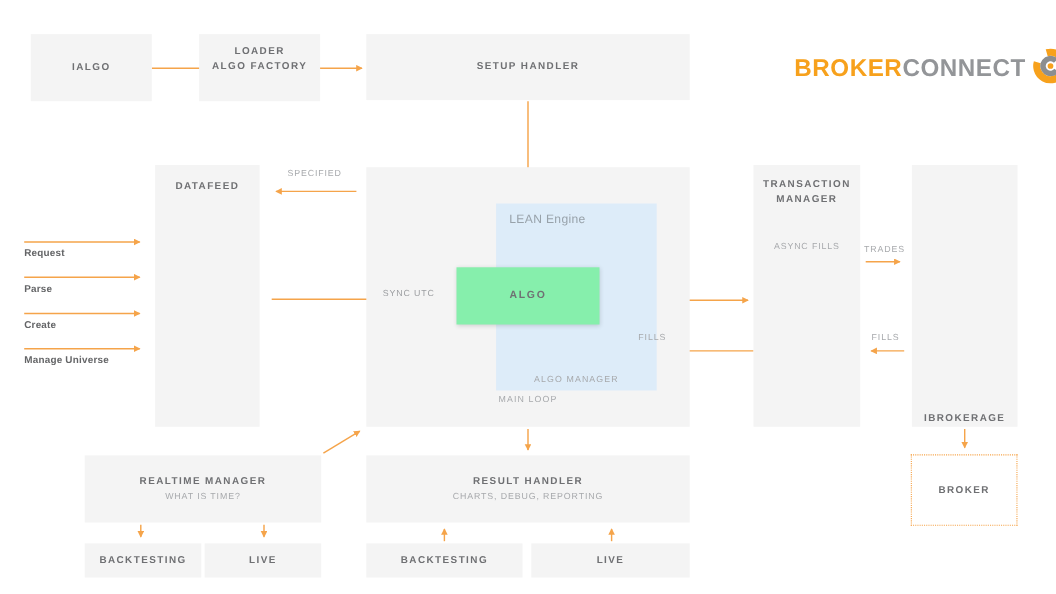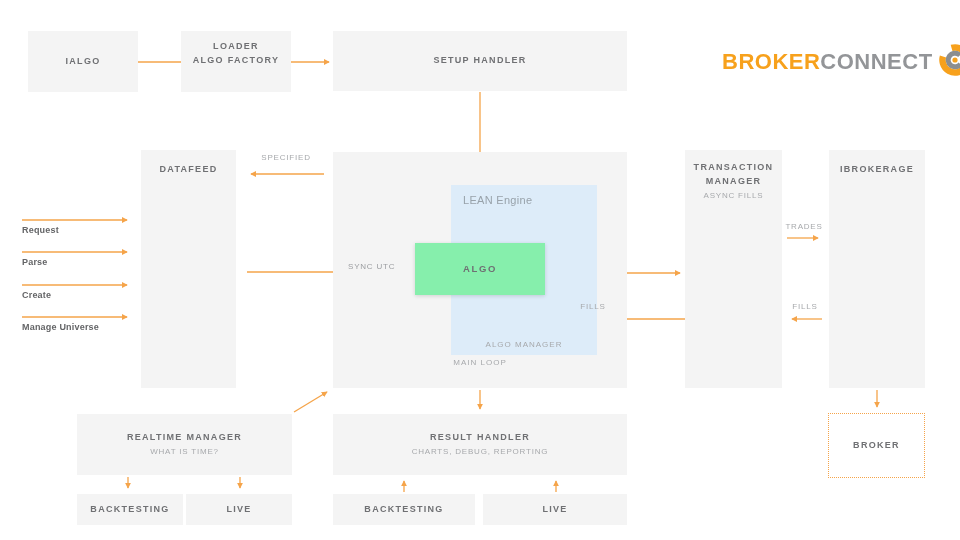--- a/index.html
+++ b/index.html
@@ -46,22 +46,22 @@
   }
   #algo-box{
     position:absolute;left:415px;top:243px;width:130px;height:52px;background:#86efac;
     box-shadow:0 1px 4px rgba(0,0,0,0.15);display:flex;align-items:center;justify-content:center;
   }
   #algo-box .title{letter-spacing:1.6px;font-size:9.5px;}
   #main-loop{
     position:absolute;left:333px;width:294px;top:358px;text-align:center;
     font-size:8px;color:var(--sub-text);letter-spacing:1px;
   }
-  #transaction-manager{left:685px;top:150px;width:97px;height:238px;justify-content:flex-start;padding:11px 4px 0;}
-  #ibrokerage{left:829px;top:150px;width:96px;height:238px;justify-content:flex-start;padding-top:13px;}
+  #transaction-manager{left:685px;top:150px;width:97px;height:238px;justify-content:flex-start;padding:11px 4px 0;gap:28px;}
+  #ibrokerage{left:829px;top:150px;width:96px;height:238px;justify-content:flex-end;padding-top:13px;}
   
   #realtime-manager{left:77px;top:414px;width:215px;height:61px;}
   #result-handler{left:333px;top:414px;width:294px;height:61px;}
   #backtesting-left{left:77px;top:494px;width:106px;height:31px;}
   #live-left{left:186px;top:494px;width:106px;height:31px;}
   #backtesting-center{left:333px;top:494px;width:142px;height:31px;}
   #live-center{left:483px;top:494px;width:144px;height:31px;}
   #broker{
     left:828px;top:413px;width:97px;height:65px;background:#fff;
     border:1.5px dotted var(--accent);

